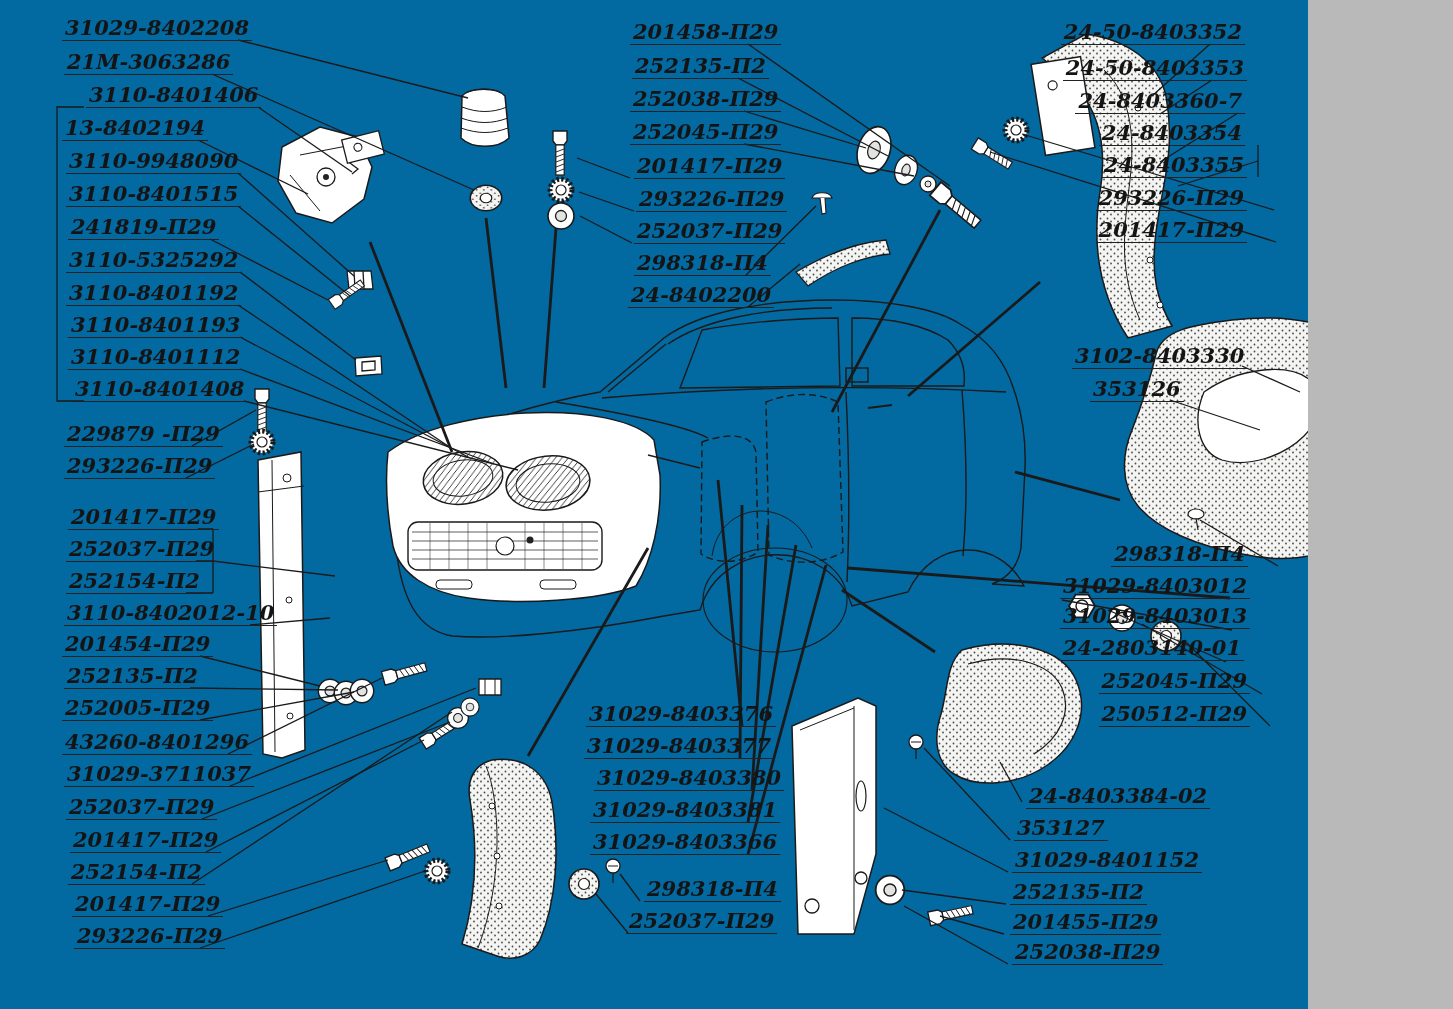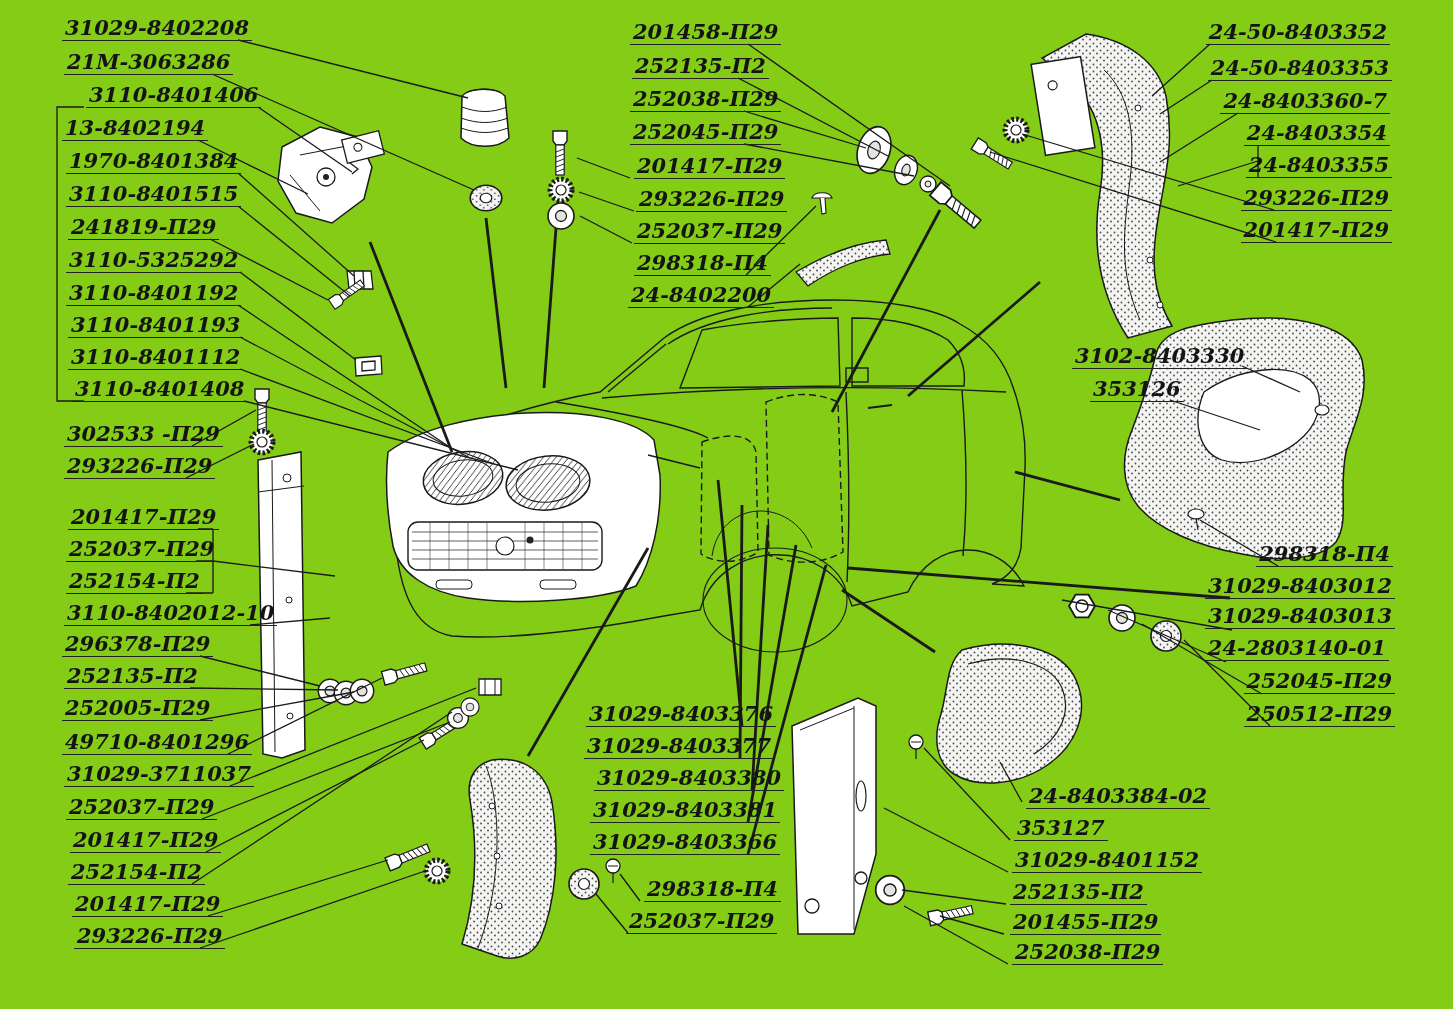--- a/index.html
+++ b/index.html
@@ -1,16 +1,16 @@
 <!DOCTYPE html>
 <html><head>
 <meta charset="utf-8">
 <style>
   html,body{margin:0;padding:0;background:#b9b9b9;}
-  .page{position:relative;width:1453px;height:1009px;background:#84cc16;overflow:hidden;
+  .page{position:relative;width:1308px;height:1009px;background:#0369a1;overflow:hidden;
         font-family:"DejaVu Serif",serif;}
   .art{position:absolute;left:0;top:0;}
   .lbl{position:absolute;white-space:nowrap;
        font:italic 700 21px "DejaVu Serif",serif;color:#141414;
        border-bottom:1.6px solid #222;padding:0 3px 1px 3px;line-height:1.1;}
   .caption{position:absolute;left:0;right:0;top:966px;text-align:center;
        font:italic 700 20px "DejaVu Serif",serif;color:#141414;}
   svg line{stroke:#1a1a1a;stroke-width:1.3;}
   svg line.thick{stroke-width:2.8;}
   svg .br{stroke:#1a1a1a;stroke-width:1.3;fill:none;}
@@ -303,40 +303,40 @@
     <line class="thick" x1="528" y1="756" x2="648" y2="548"></line>
     <line class="thick" x1="940" y1="210" x2="832" y2="412"></line>
     <line x1="648" y1="455" x2="700" y2="468"></line>
   </g>
 </svg>
 
 <div class="lbl" style="left:62px;top:16px">31029-8402208</div>
 <div class="lbl" style="left:64px;top:50px">21М-3063286</div>
 <div class="lbl" style="left:86px;top:83px">3110-8401406</div>
 <div class="lbl" style="left:62px;top:116px">13-8402194</div>
-<div class="lbl" style="left:66px;top:149px">1970-8401384</div>
+<div class="lbl" style="left:66px;top:149px">3110-9948090</div>
 <div class="lbl" style="left:66px;top:182px">3110-8401515</div>
 <div class="lbl" style="left:68px;top:215px">241819-П29</div>
 <div class="lbl" style="left:66px;top:248px">3110-5325292</div>
 <div class="lbl" style="left:66px;top:281px">3110-8401192</div>
 <div class="lbl" style="left:68px;top:313px">3110-8401193</div>
 <div class="lbl" style="left:68px;top:345px">3110-8401112</div>
 <div class="lbl" style="left:72px;top:377px">3110-8401408</div>
 
-<div class="lbl" style="left:64px;top:422px">302533 -П29</div>
+<div class="lbl" style="left:64px;top:422px">229879 -П29</div>
 <div class="lbl" style="left:64px;top:454px">293226-П29</div>
 
 <div class="lbl" style="left:68px;top:505px">201417-П29</div>
 <div class="lbl" style="left:66px;top:537px">252037-П29</div>
 <div class="lbl" style="left:66px;top:569px">252154-П2</div>
 <div class="lbl" style="left:64px;top:601px">3110-8402012-10</div>
-<div class="lbl" style="left:62px;top:632px">296378-П29</div>
+<div class="lbl" style="left:62px;top:632px">201454-П29</div>
 <div class="lbl" style="left:64px;top:664px">252135-П2</div>
 <div class="lbl" style="left:62px;top:696px">252005-П29</div>
-<div class="lbl" style="left:62px;top:730px">49710-8401296</div>
+<div class="lbl" style="left:62px;top:730px">43260-8401296</div>
 <div class="lbl" style="left:64px;top:762px">31029-3711037</div>
 <div class="lbl" style="left:66px;top:795px">252037-П29</div>
 <div class="lbl" style="left:70px;top:828px">201417-П29</div>
 <div class="lbl" style="left:68px;top:860px">252154-П2</div>
 <div class="lbl" style="left:72px;top:892px">201417-П29</div>
 <div class="lbl" style="left:74px;top:924px">293226-П29</div>
 
 <div class="lbl" style="left:630px;top:20px">201458-П29</div>
 <div class="lbl" style="left:632px;top:54px">252135-П2</div>
 <div class="lbl" style="left:630px;top:87px">252038-П29</div>

